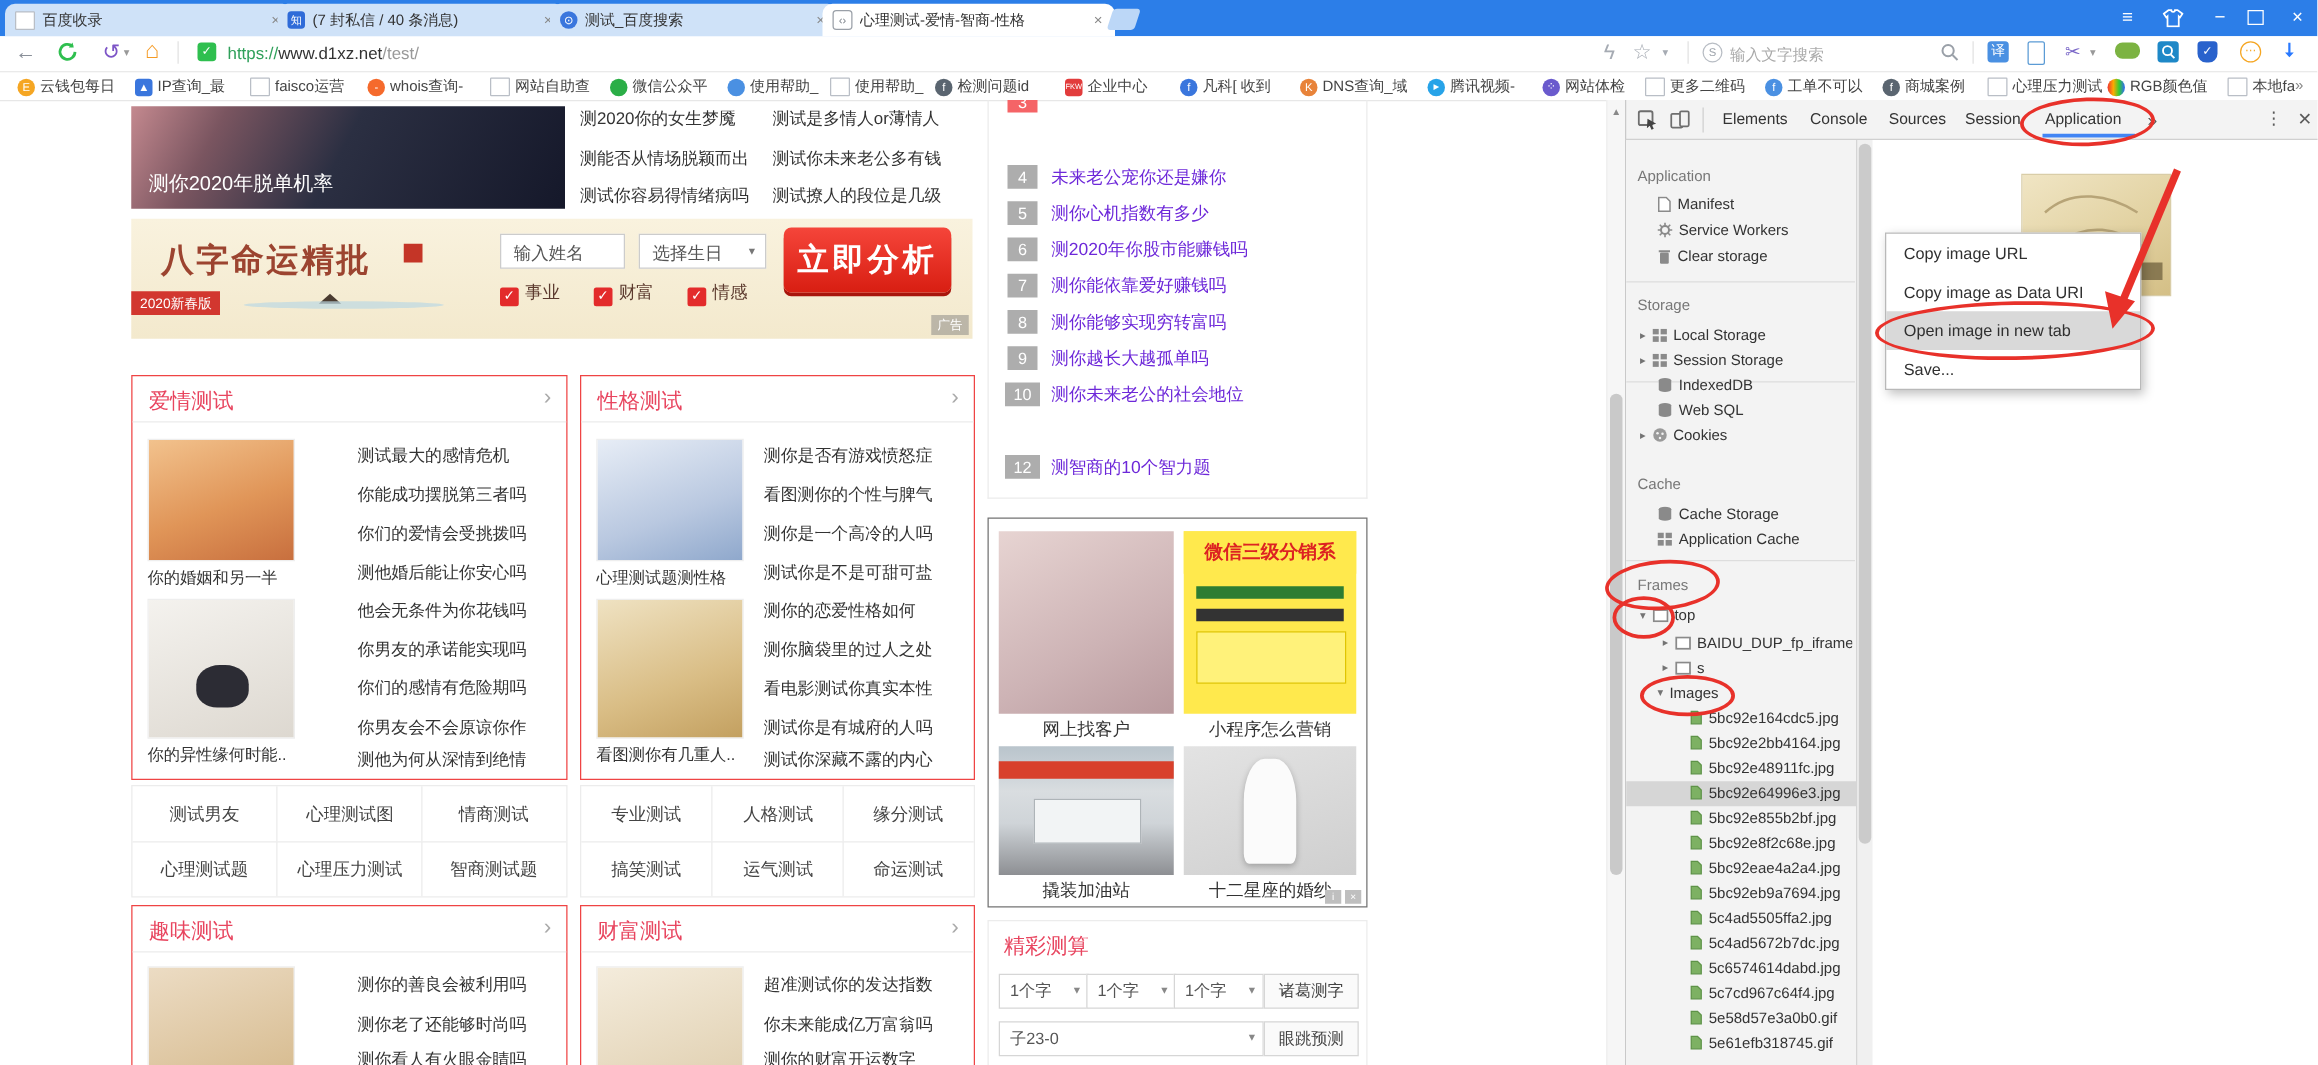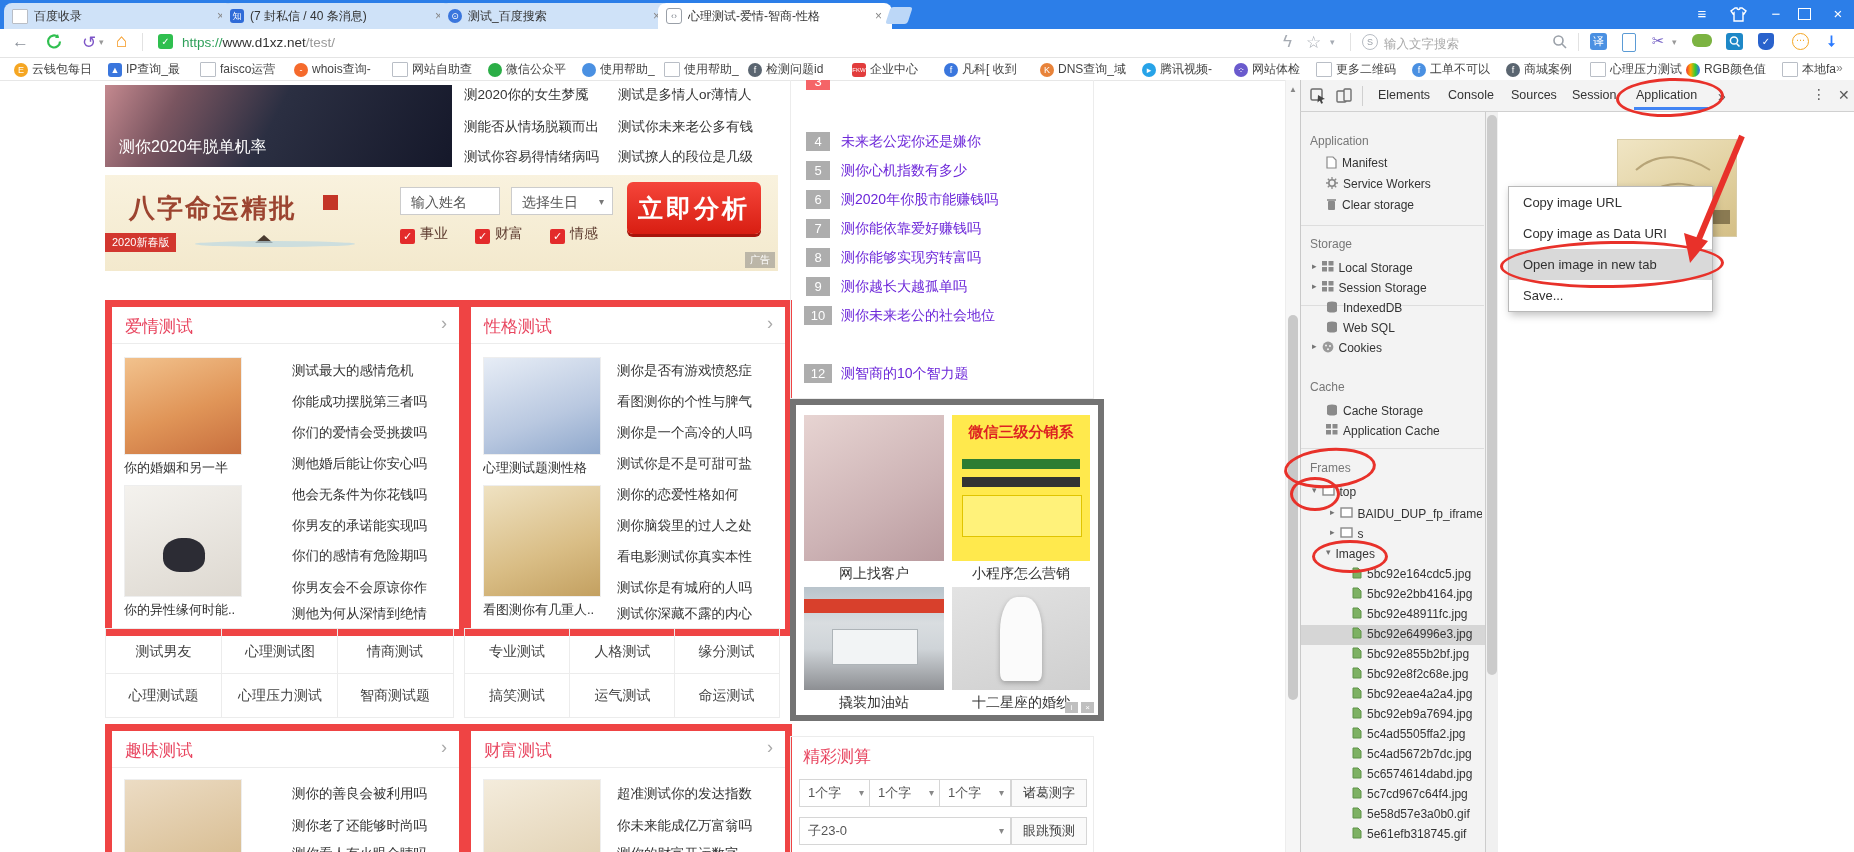--- a/index.html
+++ b/index.html
@@ -19,21 +19,21 @@
            align-items:center;justify-content:center;font-size:9px;color:#fff}
   .winbtn{color:#fff;font-size:15px;top:5px;text-align:center;width:20px}
   .toolbar{left:0;top:29px;width:1854px;height:28px;background:#fff;border-bottom:1px solid #e4e4e4}
   .tbi{top:32px;font-size:17px;color:#8a9099}
   .bookbar{left:0;top:58px;width:1854px;height:22px;background:#fff;border-bottom:1px solid #e7e7e7}
   .bm{top:61px;font-size:12px;color:#444;display:flex;align-items:center;gap:4px}
   .bmi{width:14px;height:14px;border-radius:3px;display:inline-flex;align-items:center;
        justify-content:center;font-size:9px;color:#fff;flex:0 0 14px}
   .bmpage{width:11px;height:13px;background:#fff;border:1px solid #b9bec6;border-radius:1px}
   
-  .sect{border:7px solid #ef4444;background:#fff}
+  .sect{border:1px solid #ef4444;background:#fff}
   .sect-h{position:absolute;left:0;top:0;right:0;height:36px;border-bottom:1px solid #ececec}
   .sect-title{position:absolute;left:13px;top:8px;font-size:17px;color:#e8455f}
   .sect-arrow{position:absolute;right:12px;top:6px;font-size:18px;color:#aaa}
   .item{font-size:13.5px;color:#333}
   .cap{font-size:13px;color:#333}
   .thumb{border:1px solid #eee}
   .navtbl{border:1px solid #ececec}
   .navcell{position:absolute;font-size:14px;color:#444;text-align:center;line-height:44px;
            border-left:1px solid #ececec;height:44px}
   .navcell.first{border-left:none}
@@ -41,21 +41,21 @@
           font-size:13px;line-height:19px}
   .rtext{position:absolute;left:50px;font-size:14px;color:#6d28d9;top:1px;white-space:nowrap}
   .selbox{position:absolute;height:26px;border:1px solid #d6d6d6;background:#fff;font-size:13px;
           color:#555;line-height:26px;padding-left:8px}
   .selbox .car{position:absolute;right:6px;top:0;color:#888;font-size:10px}
   .btnbox{position:absolute;height:26px;border:1px solid #d6d6d6;background:#fafafa;font-size:13px;
           color:#444;text-align:center;line-height:26px}
   
   .dt-tab{top:88px;font-size:12.5px;color:#333}
   .dt-hdr{font-size:12px;color:#777}
-  .dt-item{font-size:12px;color:#333;display:flex;align-items:flex-start;gap:5px}
+  .dt-item{font-size:12px;color:#333;display:flex;align-items:center;gap:5px}
   .dt-div{position:absolute;left:1301px;width:183px;height:1px;background:#ddd}
   .tri{font-size:9px;color:#737373}
   .redring{position:absolute;border:3px solid #e8312a;border-radius:50%;background:transparent}
   .menu-item{position:absolute;left:0;width:100%;height:31px;line-height:31px;padding-left:14px;
              font-size:13px;color:#303030;box-sizing:border-box}
   svg{display:block}
 </style>
 </head>
 <body>
 
@@ -361,21 +361,21 @@
     <div class="abs" style="left:0;top:226px;width:302px;height:22px">
         <span class="rbadge" style="left:13px;width:28px">10</span>
         <span class="rtext">测你未来老公的社会地位</span>
       </div>
     <div class="abs" style="left:0;top:284px;width:302px;height:22px">
         <span class="rbadge" style="left:13px;width:28px">12</span>
         <span class="rtext">测智商的10个智力题</span>
       </div>
   </div>
 
-  <div class="abs" style="left:790px;top:319px;width:302px;height:310px;border:6px solid #737373">
+  <div class="abs" style="left:790px;top:334px;width:302px;height:310px;border:1px solid #737373">
     <div class="abs" style="left:8px;top:10px;width:140px;height:146px;background:linear-gradient(150deg,#e7d4d2,#cdb3b5 60%,#b99a9e)"></div>
     <div class="abs" style="left:156px;top:10px;width:138px;height:146px;background:#ffe94d">
       <div class="abs" style="left:0;top:0;width:100%;height:34px;background:#ffe94d;color:#d22;font-weight:bold;font-size:15px;line-height:34px;text-align:center;white-space:nowrap;overflow:hidden">微信三级分销系</div>
       <div class="abs" style="left:10px;top:44px;width:118px;height:10px;background:#2e7d32"></div>
       <div class="abs" style="left:10px;top:62px;width:118px;height:10px;background:#333"></div>
       <div class="abs" style="left:10px;top:80px;width:118px;height:40px;background:#fff27a;border:1px solid #e0c400"></div>
     </div>
     <div class="abs cap" style="left:8px;top:160px;width:140px;text-align:center;font-size:14px">网上找客户</div>
     <div class="abs cap" style="left:156px;top:160px;width:138px;text-align:center;font-size:14px">小程序怎么营销</div>
     <div class="abs" style="left:8px;top:182px;width:140px;height:103px;background:linear-gradient(180deg,#b9c4cc 0%,#d9dde0 35%,#cfd4d8 60%,#8d8f93 100%)">

